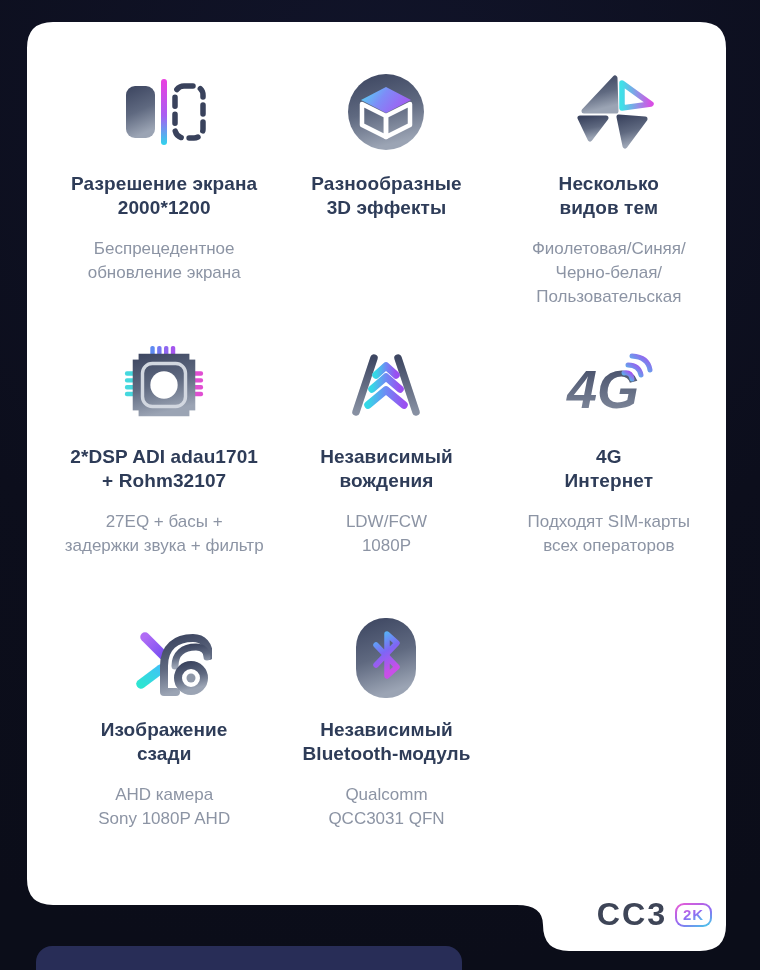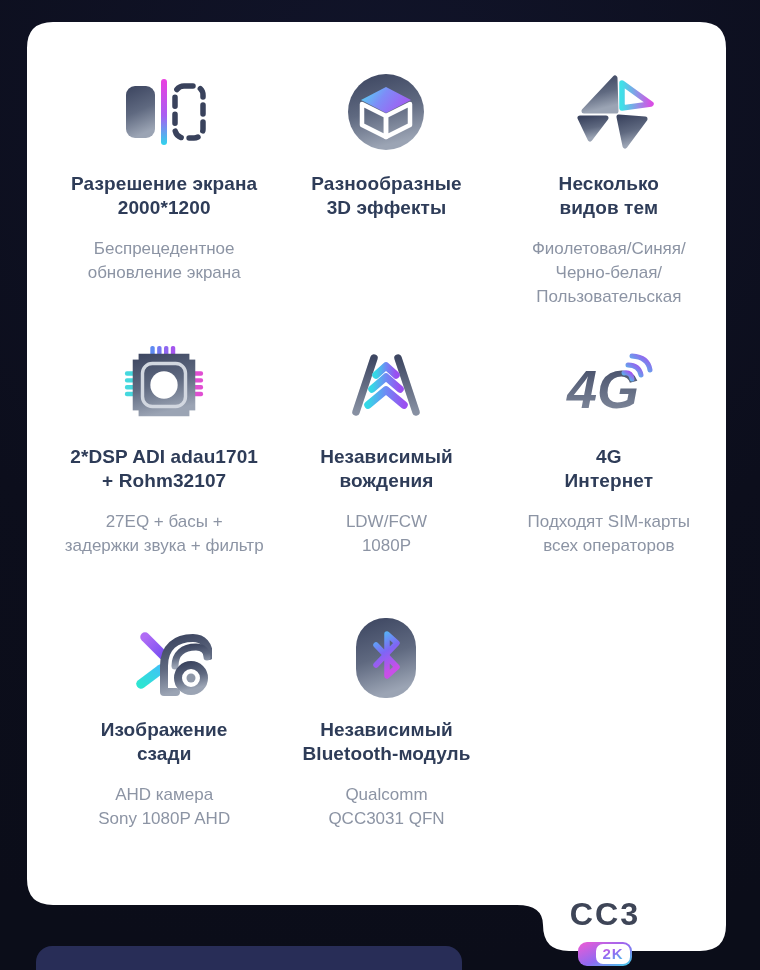--- a/index.html
+++ b/index.html
@@ -9,24 +9,24 @@
   .shape-layer{position:absolute;left:0;top:0;width:760px;height:970px;display:block;}
   .grid{position:absolute;left:27px;top:22px;width:699px;height:883px;
         display:grid;grid-template-columns:repeat(3,1fr);grid-auto-rows:273px;
         padding:44px 6px 0 26px;box-sizing:border-box;}
   .cell{display:flex;flex-direction:column;align-items:center;text-align:center;}
   .icon-box{height:92px;display:flex;align-items:center;justify-content:center;}
   .feature-title{margin-top:14px;white-space:pre-line;font-size:19px;line-height:1.28;
                  font-weight:700;color:#2e3c58;letter-spacing:.1px;}
   .feature-sub{margin-top:16px;white-space:pre-line;font-size:17px;line-height:1.42;
                color:#8c94a4;}
-  .logo{position:absolute;left:571px;top:897px;display:flex;align-items:center;gap:9px;flex-direction:column;}
+  .logo{position:absolute;left:598px;top:897px;display:flex;align-items:center;gap:9px;}
   .logo-text{font-size:31px;font-weight:800;letter-spacing:2px;color:#3e4557;transform:scaleX(1.04);}
   .badge{border-radius:9px;padding:2px;background:linear-gradient(155deg,#f05ad4 0%,#8f6af2 55%,#3fd4e8 100%);}
-  .badge-inner{background:#ffffff;border-radius:7px;padding:1px 6px;display:block;margin-left:16px;}
+  .badge-inner{background:#ffffff;border-radius:7px;padding:1px 6px;display:block;}
   .badge-text{font-size:15px;font-weight:800;letter-spacing:1px;
               background:linear-gradient(155deg,#e85ad8,#8f6af2,#3fd4e8);
               -webkit-background-clip:text;background-clip:text;color:transparent;}
   svg text{font-family:"Liberation Sans", sans-serif;}
 </style>
 </head>
 <body>
 
 <div class="stage">
 

